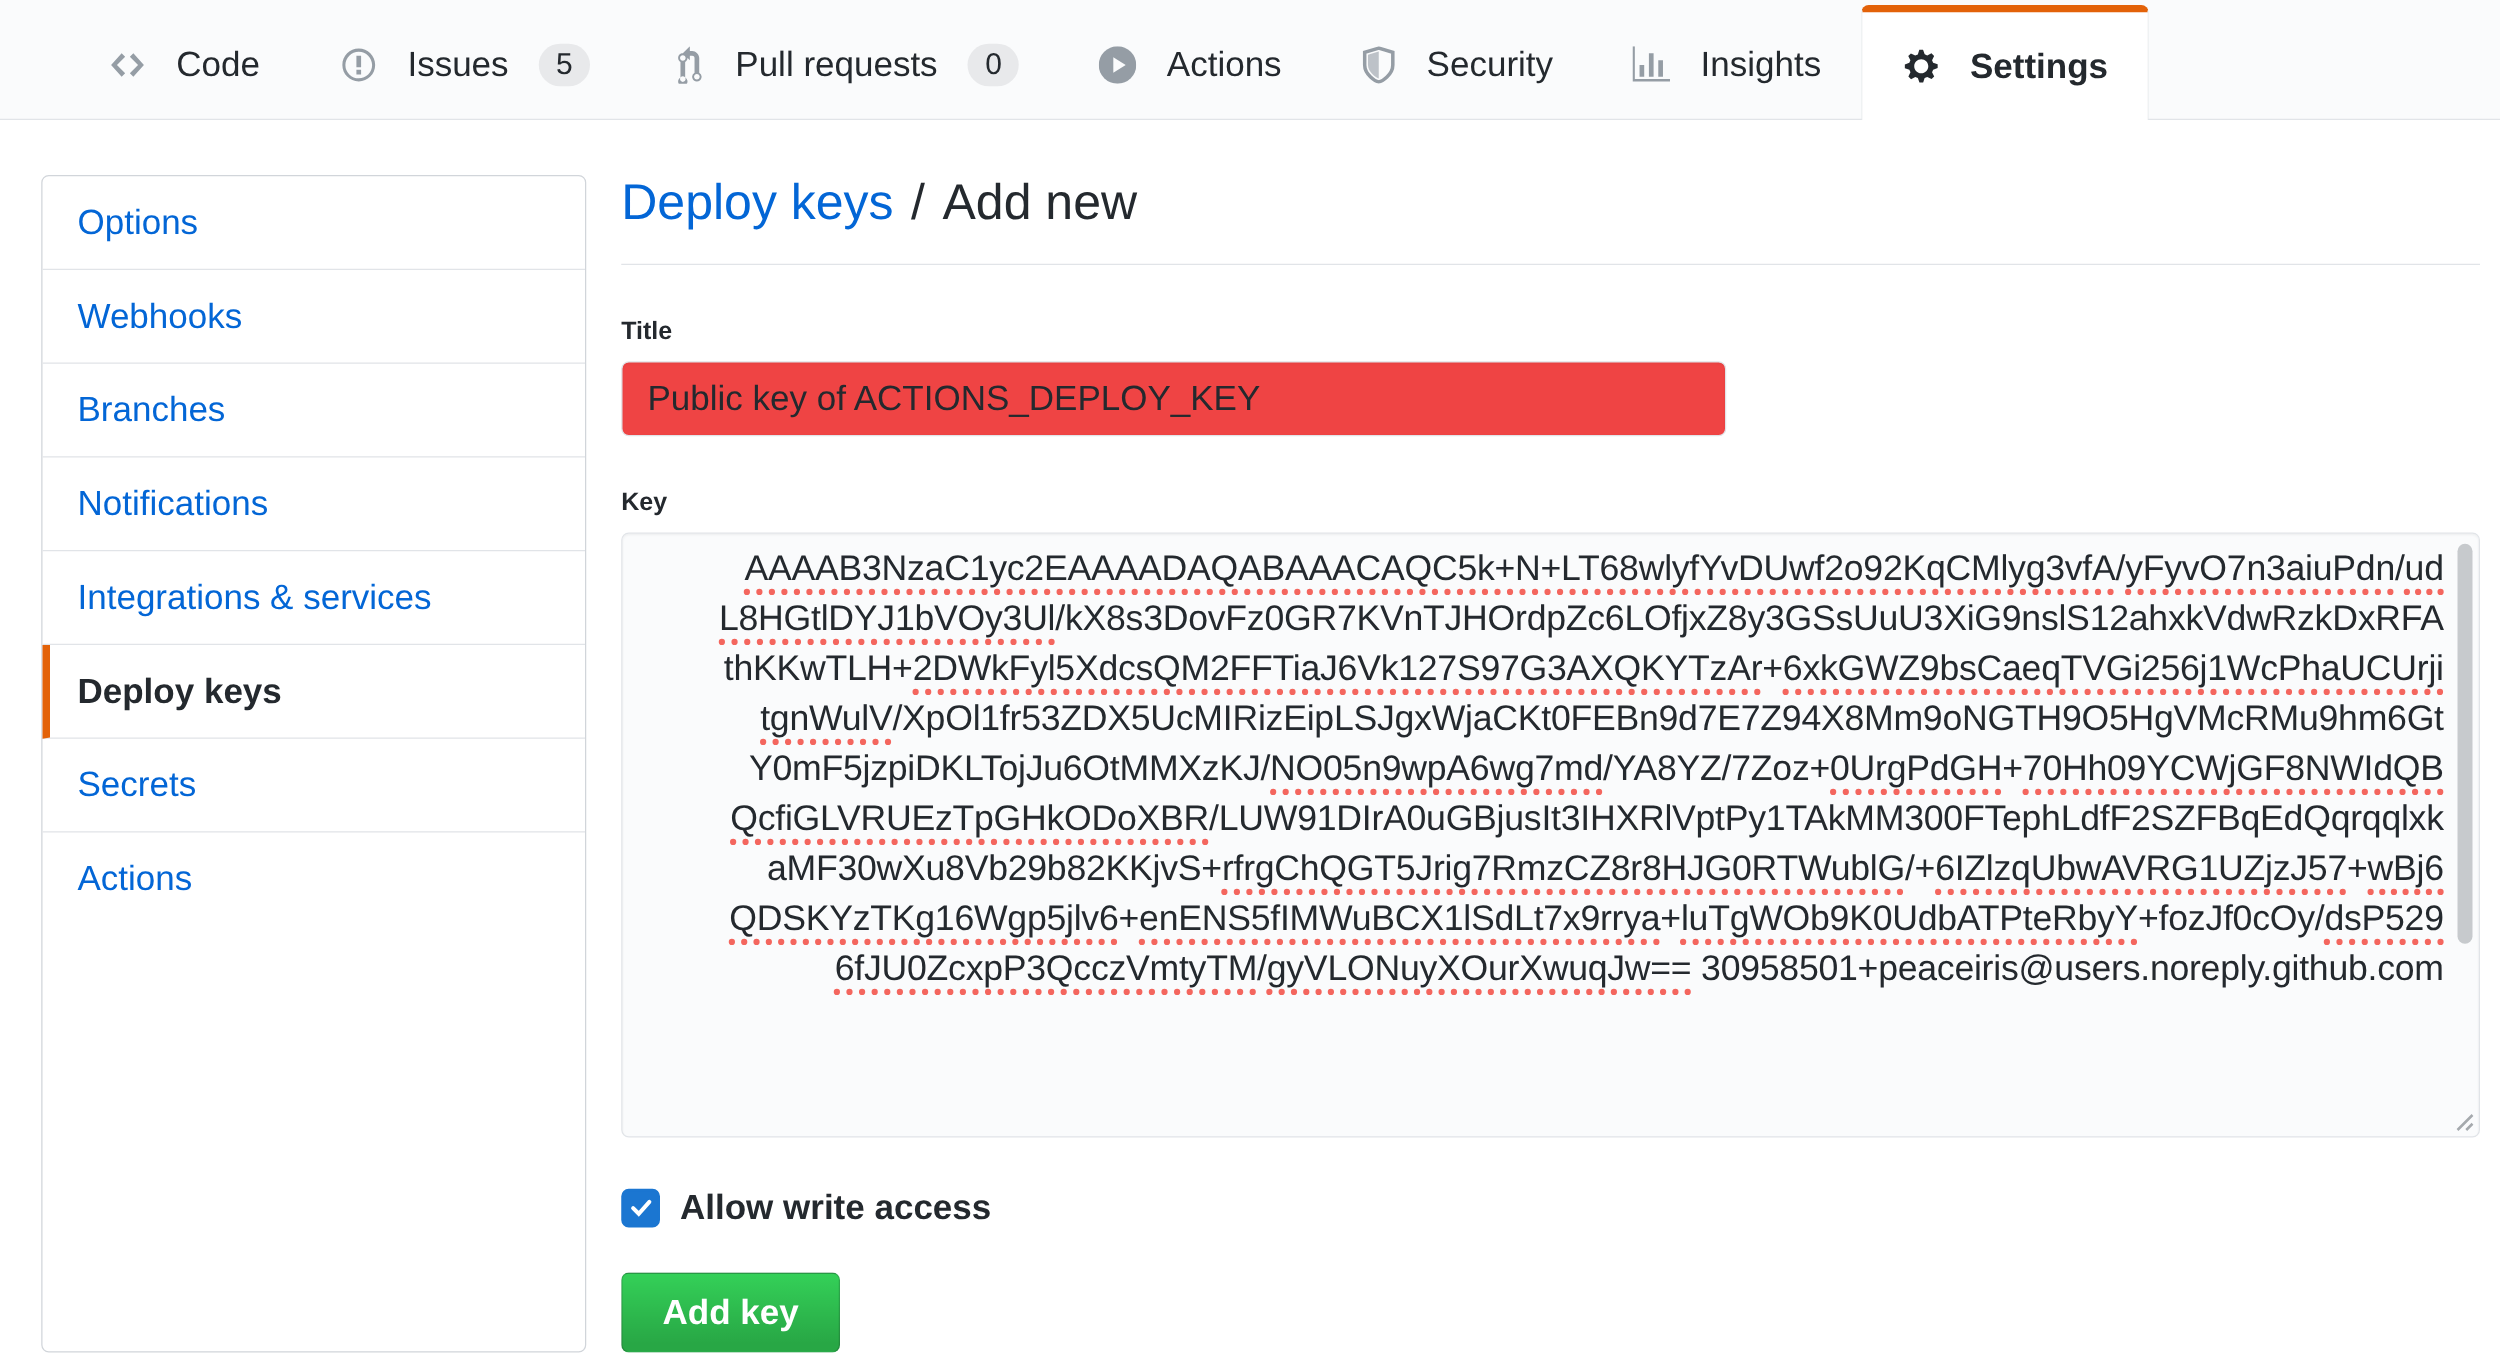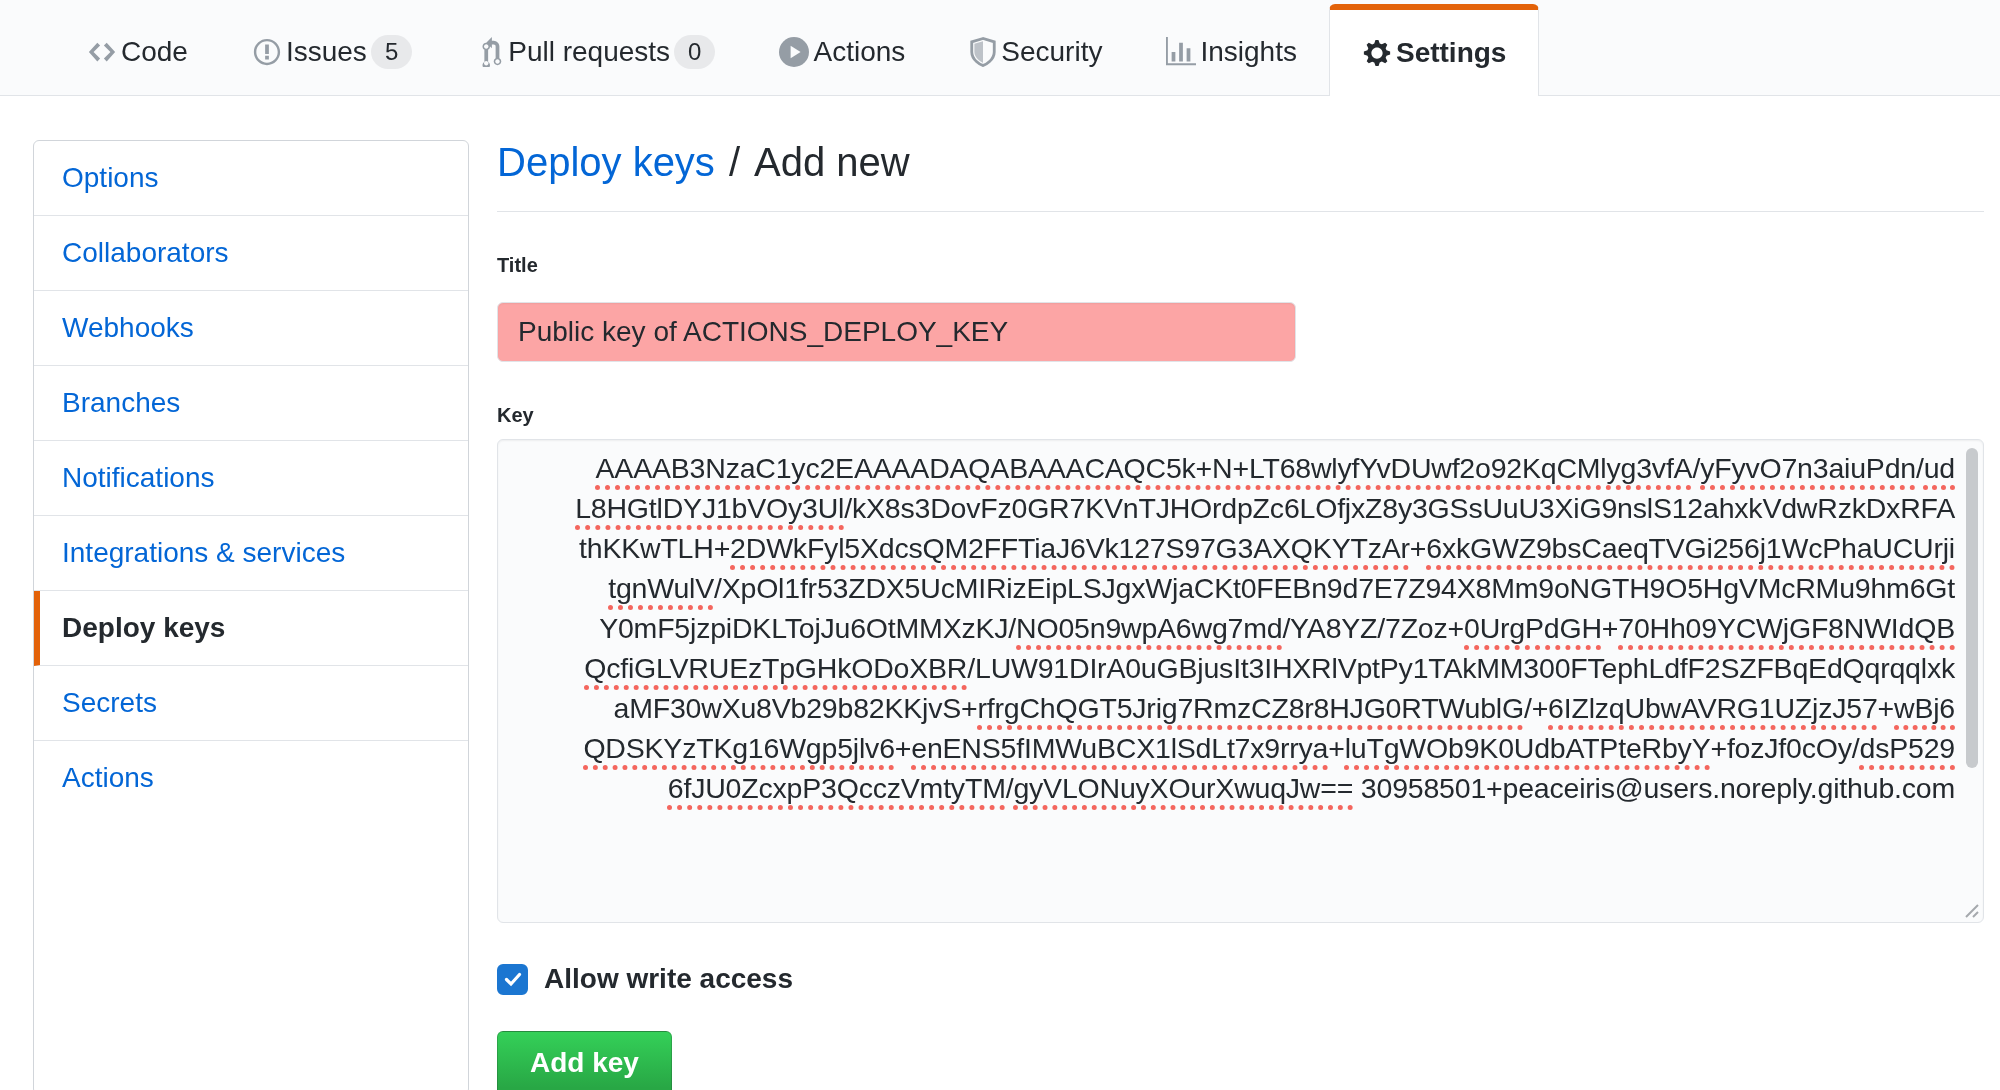--- a/index.html
+++ b/index.html
@@ -2,21 +2,21 @@
 <html><head>
 <meta charset="utf-8">
 <style>
   * { box-sizing: border-box; margin: 0; padding: 0; }
   html,body { width: 2000px; height: 1090px; background: #fff;
     font-family: "Liberation Sans", "DejaVu Sans", sans-serif; color: #24292e; }
 
   
   .repo-nav { position: relative; height: 96px; background: #fafbfc;
     border-bottom: 1px solid #e1e4e8; display: flex; align-items: flex-end; padding-left: 55px; }
-  .tab { height: 86px; display: flex; align-items: center; gap: 4px;
+  .tab { height: 86px; display: flex; align-items: center; gap: 24px;
     padding: 0 32px; font-size: 28px; color: #24292e; cursor: pointer; white-space: nowrap; justify-content: center; }
   .tab .icon { color: #959da5; display: flex; align-items: center; }
   .tab.selected { background: #fff; border: 1px solid #e1e4e8; border-bottom: none;
     border-top: 6px solid #e36209; border-radius: 6px 6px 0 0;
     margin-bottom: -1px; height: 92px; font-weight: 600; }
   .tab.selected .icon { color: #24292e; }
   .counter { background: rgba(27,31,35,.08); color: #24292e; border-radius: 20px;
     font-size: 24px; padding: 3px 14px; line-height: 1.2; }
 
   
@@ -29,22 +29,22 @@
   .menu-item:last-child { border-bottom: none; }
   .menu-item.active { color: #24292e; font-weight: 700; border-left: 6px solid #e36209;
     padding-left: 22px; cursor: default; }
 
   
   .main { flex: 1 1 auto; min-width: 0; }
   .subhead { display: flex; align-items: baseline; gap: 14px; font-size: 40px; font-weight: 400;
     padding-bottom: 26px; border-bottom: 1px solid #e1e4e8; }
   .subhead .crumb-link { color: #0366d6; cursor: pointer; }
   .field-label { font-size: 20px; font-weight: 700; margin-top: 42px; }
-  .title-input { margin-top: 25px; width: 799px; height: 60px; font-size: 28px;
-    font-family: inherit; color: #24292e; background: #fca5a5;
+  .title-input { margin-top: 12px; width: 884px; height: 60px; font-size: 28px;
+    font-family: inherit; color: #24292e; background: #ef4444;
     border: 1px solid #e1e4e8; border-radius: 6px; padding: 0 20px; outline: none;
     box-shadow: inset 0 1px 2px rgba(27,31,35,.06); }
 
   .key-box { position: relative; margin-top: 12px; width: 100%; height: 484px;
     background: #fafbfc; border: 1px solid #e1e4e8; border-radius: 6px;
     padding: 8px 28px 8px 15px; overflow: hidden;
     box-shadow: inset 0 1px 2px rgba(27,31,35,.06); text-align: right; }
   .key-line { font-size: 28.5px; line-height: 40px; white-space: nowrap; color: #24292e;
     letter-spacing: -0.2px; }
   .sq { text-decoration: underline; text-decoration-style: dotted;
@@ -137,21 +137,20 @@
         </svg>
     </span>
     <span>Settings</span>
   </div>
 </nav>
 
 <div class="page">
 
   <aside class="menu">
     <a class="menu-item">Options</a>
-    <a class="menu-item">Collaborators</a>
     <a class="menu-item">Webhooks</a>
     <a class="menu-item">Branches</a>
     <a class="menu-item">Notifications</a>
     <a class="menu-item">Integrations &amp; services</a>
     <a class="menu-item active">Deploy keys</a>
     <a class="menu-item">Secrets</a>
     <a class="menu-item">Actions</a>
   </aside>
 
   <main class="main">

